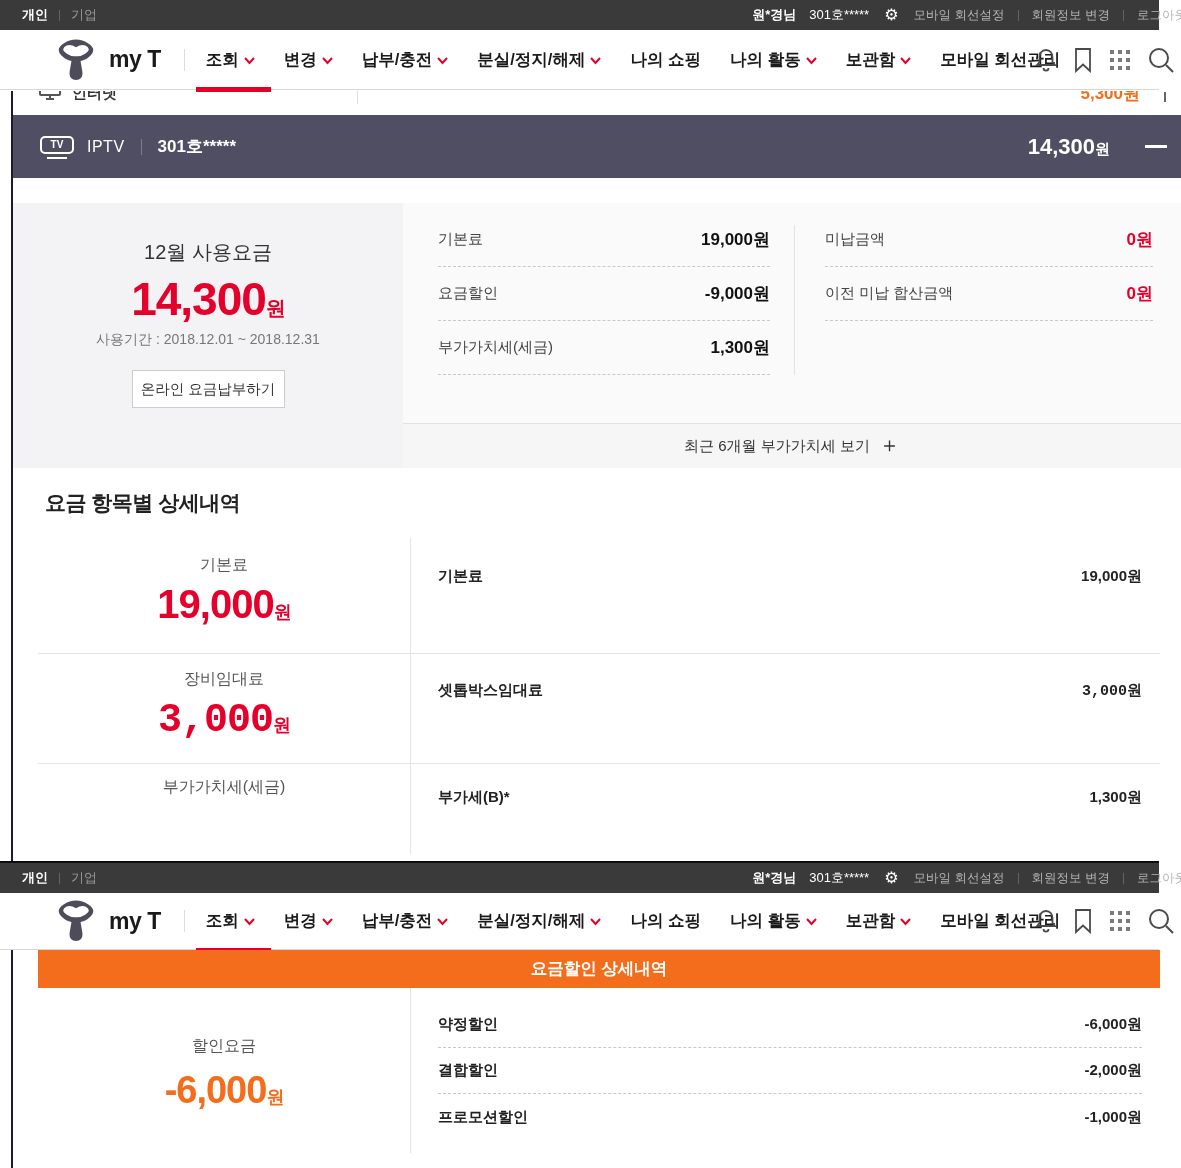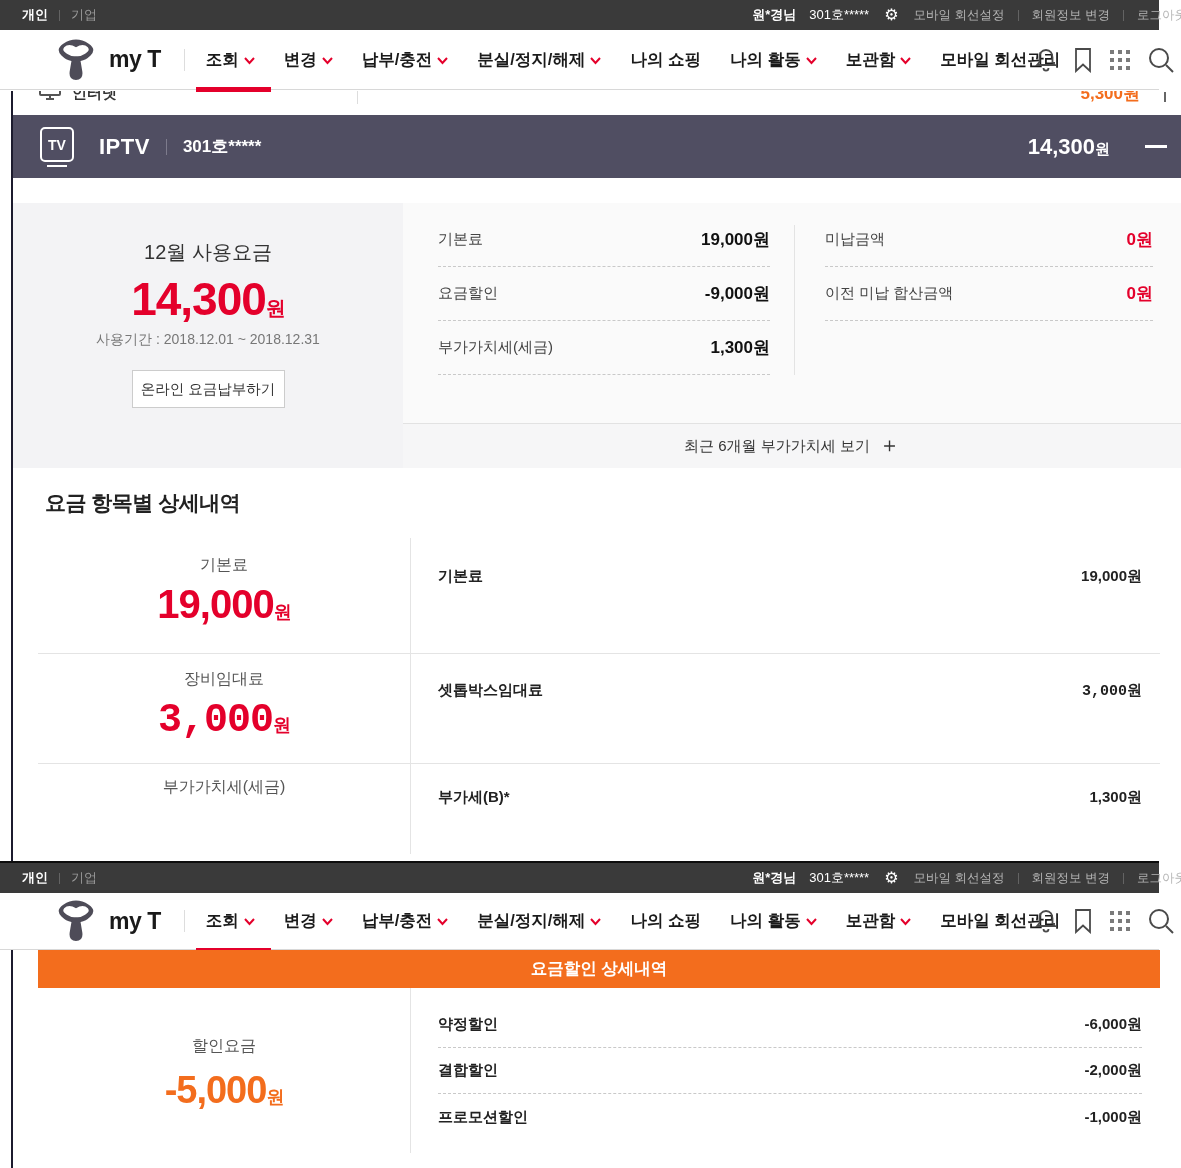--- a/index.html
+++ b/index.html
@@ -37,23 +37,23 @@
   .clip-strip { position:absolute; top:91px; left:13px; right:0; height:13px; background:#fff; overflow:hidden; z-index:4; }
   .strip-inner { position:absolute; left:25px; top:-9px; display:flex; align-items:center; gap:10px; }
   .strip-label { font-size:15px; font-weight:700; color:#333; }
   .strip-vdiv { position:absolute; left:344px; top:0; width:1px; height:13px; background:#ddd; }
   .strip-amount { position:absolute; right:41px; top:-9px; font-size:17px; font-weight:700; color:#f36d1d; }
   .strip-tick { position:absolute; left:1151px; top:1px; width:2px; height:10px; background:#666; }
   .page-edge { position:absolute; left:11px; top:91px; width:2px; height:1077px; background:#1c1b2e; z-index:5; }
   
   .iptv { position:absolute; left:13px; top:115px; right:0; z-index:3; }
   .iptv-bar { height:63px; background:#504e62; display:flex; align-items:center; padding-left:27px; position:relative; color:#fff; }
-  .tv-icon { width:34px; height:35px; border:2px solid #fff; border-radius:5px; display:flex; align-items:center; justify-content:center; font-size:14px; font-weight:700; position:relative; margin-top:-4px; }
+  .tv-icon { width:34px; height:18px; border:2px solid #fff; border-radius:5px; display:flex; align-items:center; justify-content:center; font-size:10px; font-weight:700; position:relative; margin-top:-4px; }
   .tv-icon::after { content:""; position:absolute; bottom:-7px; left:5px; right:5px; height:2px; background:#fff; }
-  .iptv-title { font-size:22px; font-weight:700; margin-left:25px; letter-spacing:0.5px; }
+  .iptv-title { font-size:16px; font-weight:400; margin-left:13px; letter-spacing:0.5px; }
   .iptv-vdiv { width:1px; height:16px; background:#7d7b8c; margin:0 16px; }
   .iptv-line { font-size:17px; font-weight:700; }
   .iptv-amt { position:absolute; right:71px; font-size:22px; font-weight:700; }
   .iptv-amt .won { font-size:15px; font-weight:700; }
   .minus-icon { position:absolute; right:14px; top:30px; width:22px; height:3px; background:#fff; }
   .acc-body { height:265px; background:#fafafa; position:relative;margin-top:25px; }
   .panel-left { position:absolute; left:0; top:0; width:390px; height:265px; background:#f3f3f5; text-align:center; }
   .pl-title { margin-top:36px; font-size:20px; color:#333; }
   .pl-amount { margin-top:8px; color:#e4002b; font-size:46px; font-weight:700; letter-spacing:-1px; line-height:1.1; }
   .pl-amount .won { font-size:20px; }
@@ -396,21 +396,21 @@
         </svg>
     </div>
   </div>
 </div>
 
 <div class="table table2">
   <div class="t-header">요금할인 상세내역</div>
   <div class="t-row rowD cut">
     <div class="t-left">
       <div class="g-label">할인요금</div>
-      <div class="g-amount"><span>-5,000</span><span class="won">원</span></div>
+      <div class="g-amount"><span>-6,000</span><span class="won">원</span></div>
     </div>
     <div class="t-vdiv"></div>
     <div class="t-right">
       <div class="t-item2 dash">
           <span>약정할인</span>
           <span>-6,000원</span>
         </div>
       <div class="t-item2 dash">
           <span>결합할인</span>
           <span>-2,000원</span>

